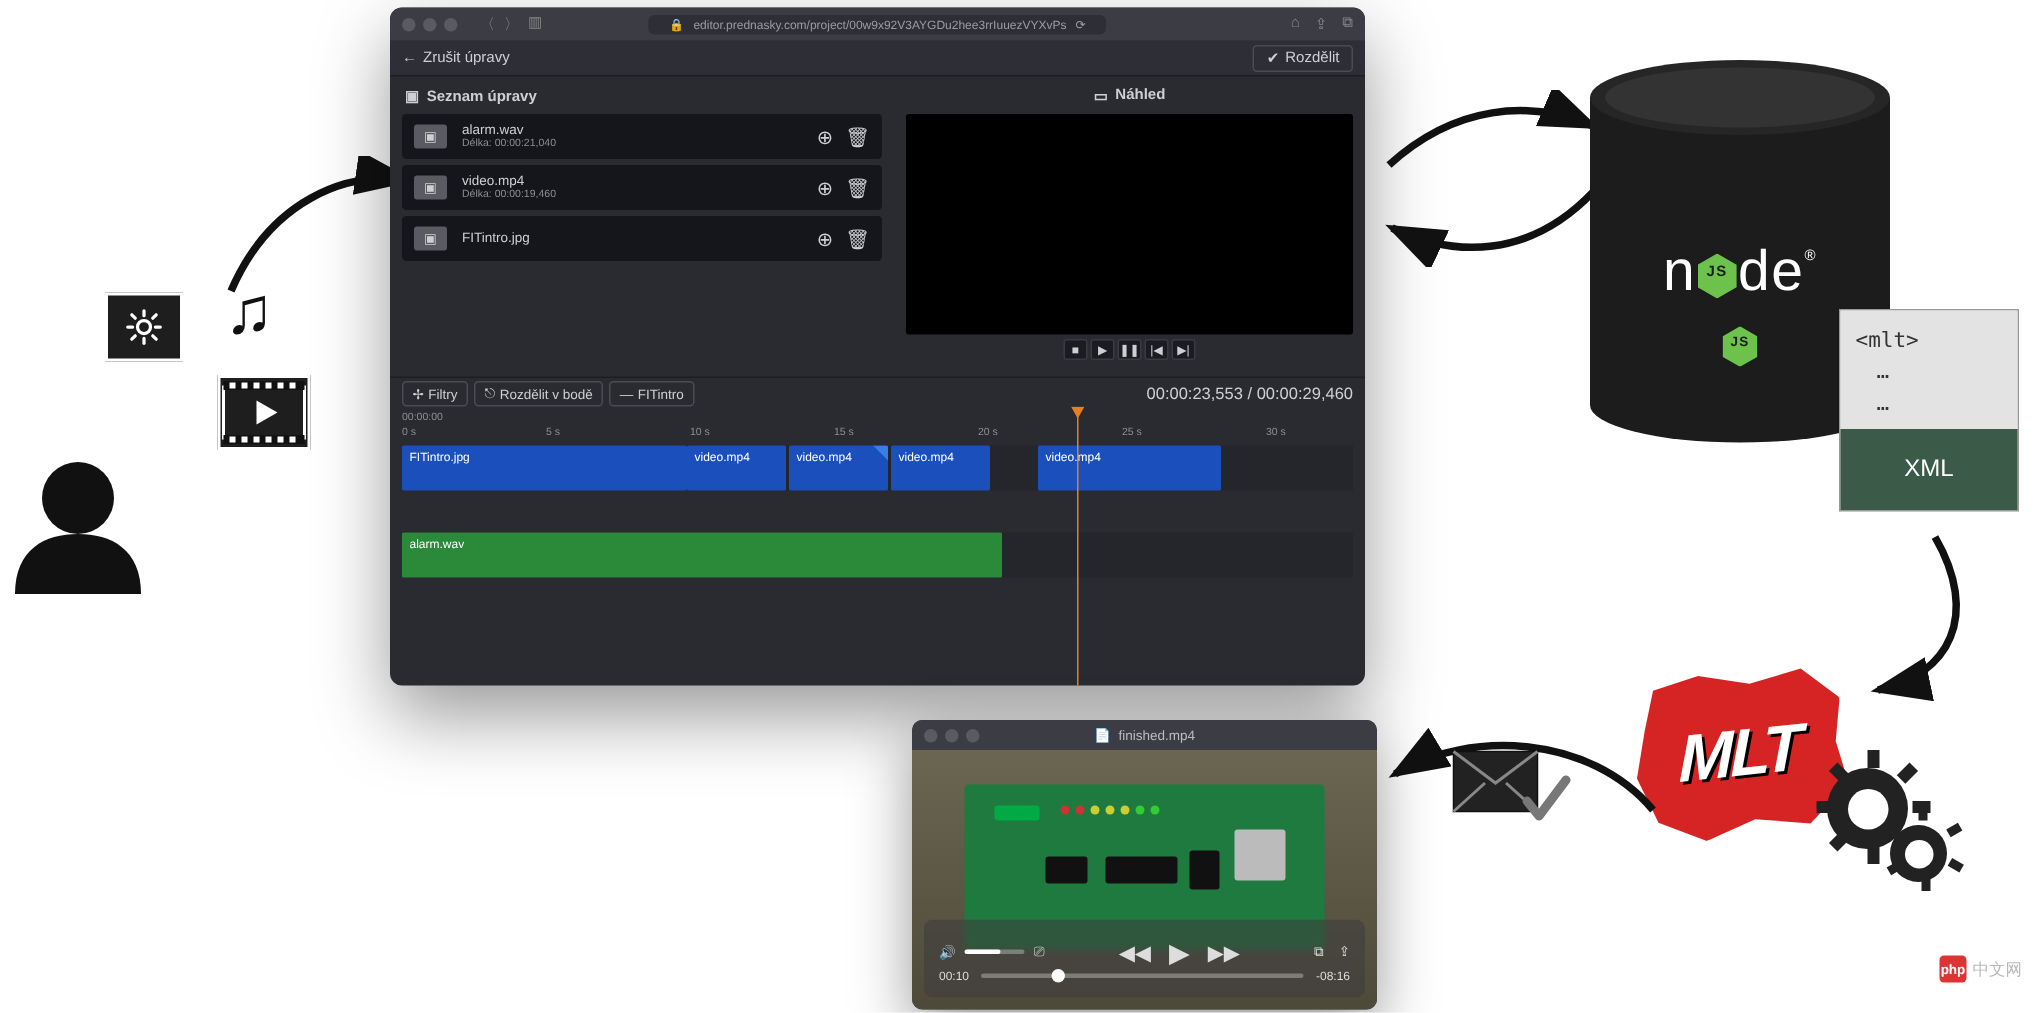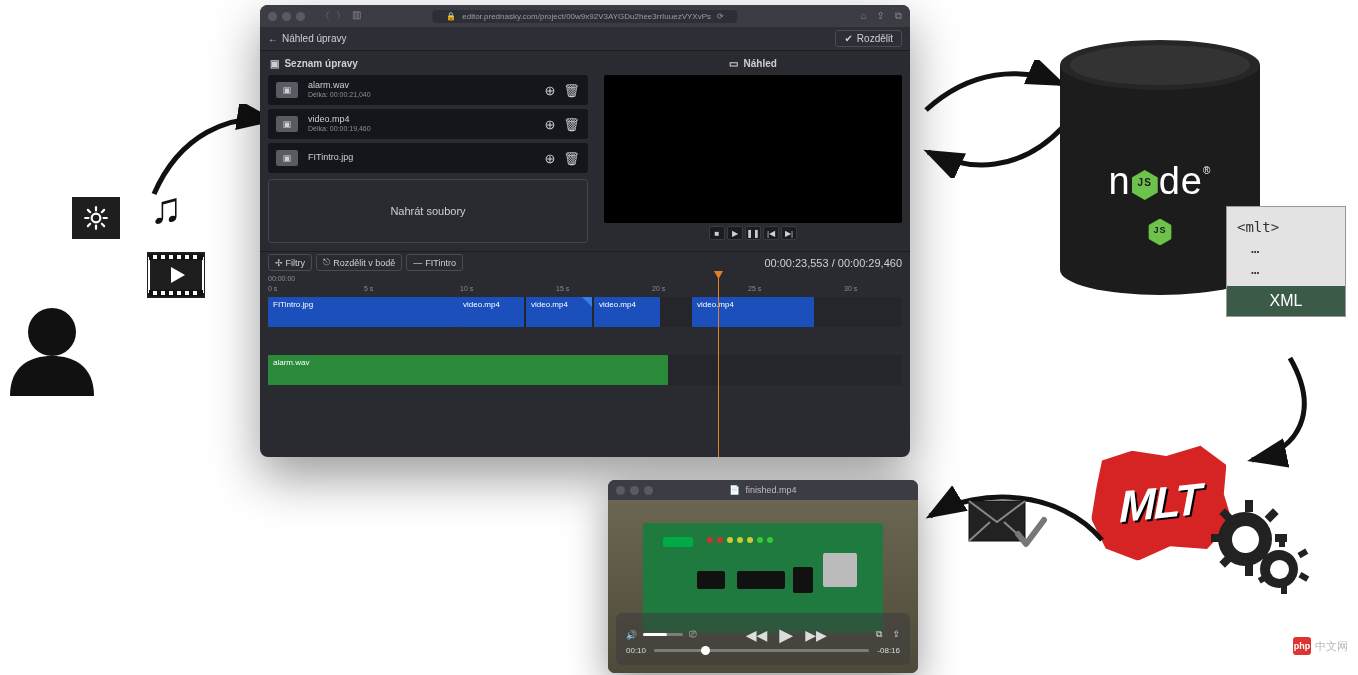--- a/index.html
+++ b/index.html
@@ -76,21 +76,21 @@
 .cyl-top-inner { width:180px; height:40px; background:#333; border-radius:50%; position:absolute; top:5px; left:10px;}
 .cyl-body { width: 200px; height: 230px; background: #1c1c1c; position: absolute; top: 25px; border-radius: 0 0 100px 100px / 0 0 25px 25px; }
 .node-logo { position: absolute; top: 120px; left: 0; width: 200px; text-align: center; color: #fff; font-size: 38px; font-weight: 400; letter-spacing: 1px; }
 .node-hex { display:inline-block; width:26px; height:30px; background:#6cc24a; clip-path: polygon(50% 0,100% 25%,100% 75%,50% 100%,0 75%,0 25%); vertical-align:-6px; margin:0 1px; position:relative;}
 .node-hex::after{content:"JS"; position:absolute; left:0; right:0; top:7px; font-size:10px; color:#1c1c1c; font-weight:bold; text-align:center;}
 .node-reg { font-size:10px; vertical-align:20px;}
 
 
 .xml-card { position: absolute; left: 1226px; top: 206px; width: 120px; background: #eee; border: 1px solid #999; font-family: monospace; font-size: 14px; color:#333;}
 .xml-card .body { padding: 10px 10px 6px; line-height: 1.5; background:#e3e3e3;}
-.xml-card .foot { background: #3b5a48; color: #fff; text-align: center; padding: 6px 0; font-family: sans-serif; font-size: 16px;}
+.xml-card .foot { background: #3b5a48; color: #fff; text-align: center; padding: 18px 0; font-family: sans-serif; font-size: 16px;}
 
 
 .mlt-block { position: absolute; left: 1090px; top: 448px; width: 200px; height: 130px; }
 .mlt-shape { width: 140px; height: 110px; background: #d62424; position: relative; border-radius: 10px; transform: rotate(-6deg);
   clip-path: polygon(12% 6%, 34% 0, 58% 8%, 83% 2%, 100% 22%, 96% 48%, 100% 74%, 80% 96%, 54% 90%, 30% 100%, 8% 86%, 0 58%, 6% 30%);
   display:flex; align-items:center; justify-content:center;}
 .mlt-text { color:#fff; font-weight:900; font-size:44px; font-style:italic; transform: skewX(-6deg); text-shadow: 2px 2px 0 #000; letter-spacing:-2px;}
 .gear { position: absolute; border-radius: 50%; background: #222; }
 .gear::before { content:""; position:absolute; inset:25%; background:#fff; border-radius:50%;}
 .gear.g1 { width: 54px; height: 54px; left: 128px; top: 64px; }
@@ -200,21 +200,21 @@
     <div class="right-controls">
       <span>⌂</span>
       <span>⇪</span>
       <span>⧉</span>
     </div>
   </div>
 
   <div class="app-bar">
     <button class="ghost-btn">
       <span>←</span>
-      <span>Náhled úpravy</span>
+      <span>Zrušit úpravy</span>
     </button>
     <button class="finish-btn">
       <span>✔</span>
       <span>Rozdělit</span>
     </button>
   </div>
 
   <div class="workspace">
     <div class="left-pane">
       <div class="pane-title">
@@ -249,23 +249,20 @@
         <div class="shot-meta">
           <div class="fname">FITintro.jpg</div>
           <div class="dur"></div>
         </div>
         <div class="shot-actions">
           <span>⊕</span>
           <span>🗑</span>
         </div>
       </div>
 
-      <div class="upload-box">
-        <span>Nahrát soubory</span>
-      </div>
     </div>
 
     <div class="right-pane">
       <div class="preview-title">
         <span>▭</span>
         <span>Náhled</span>
       </div>
       <div class="preview-screen"></div>
       <div class="preview-controls">
         <button>■</button>

